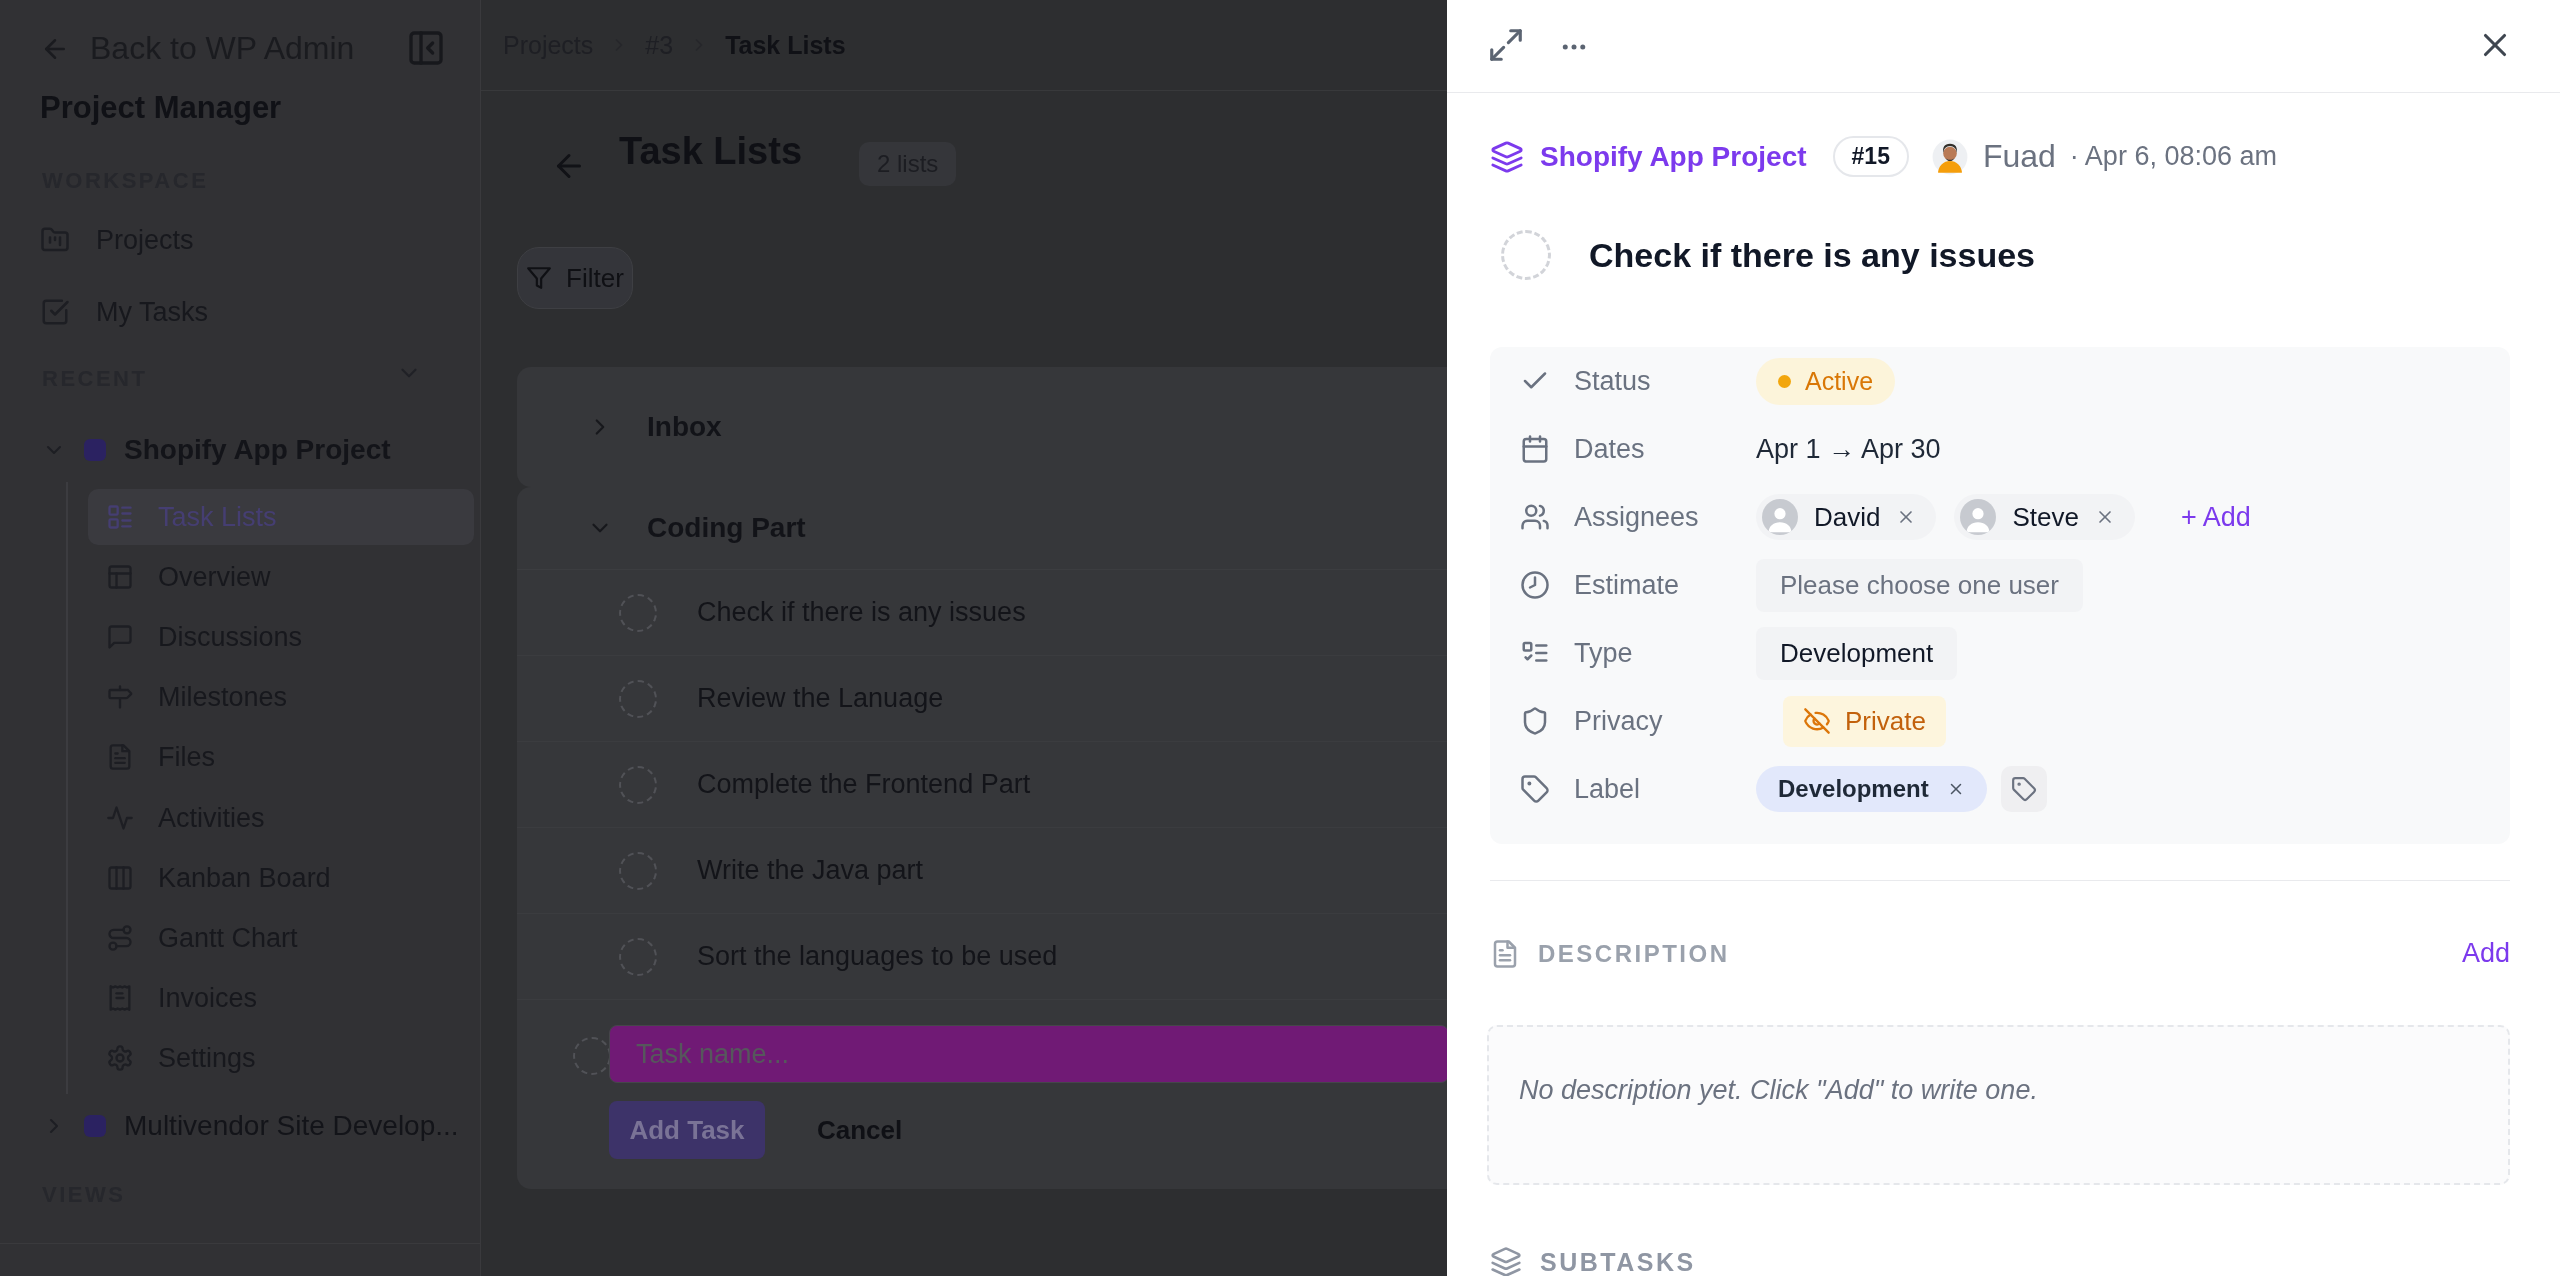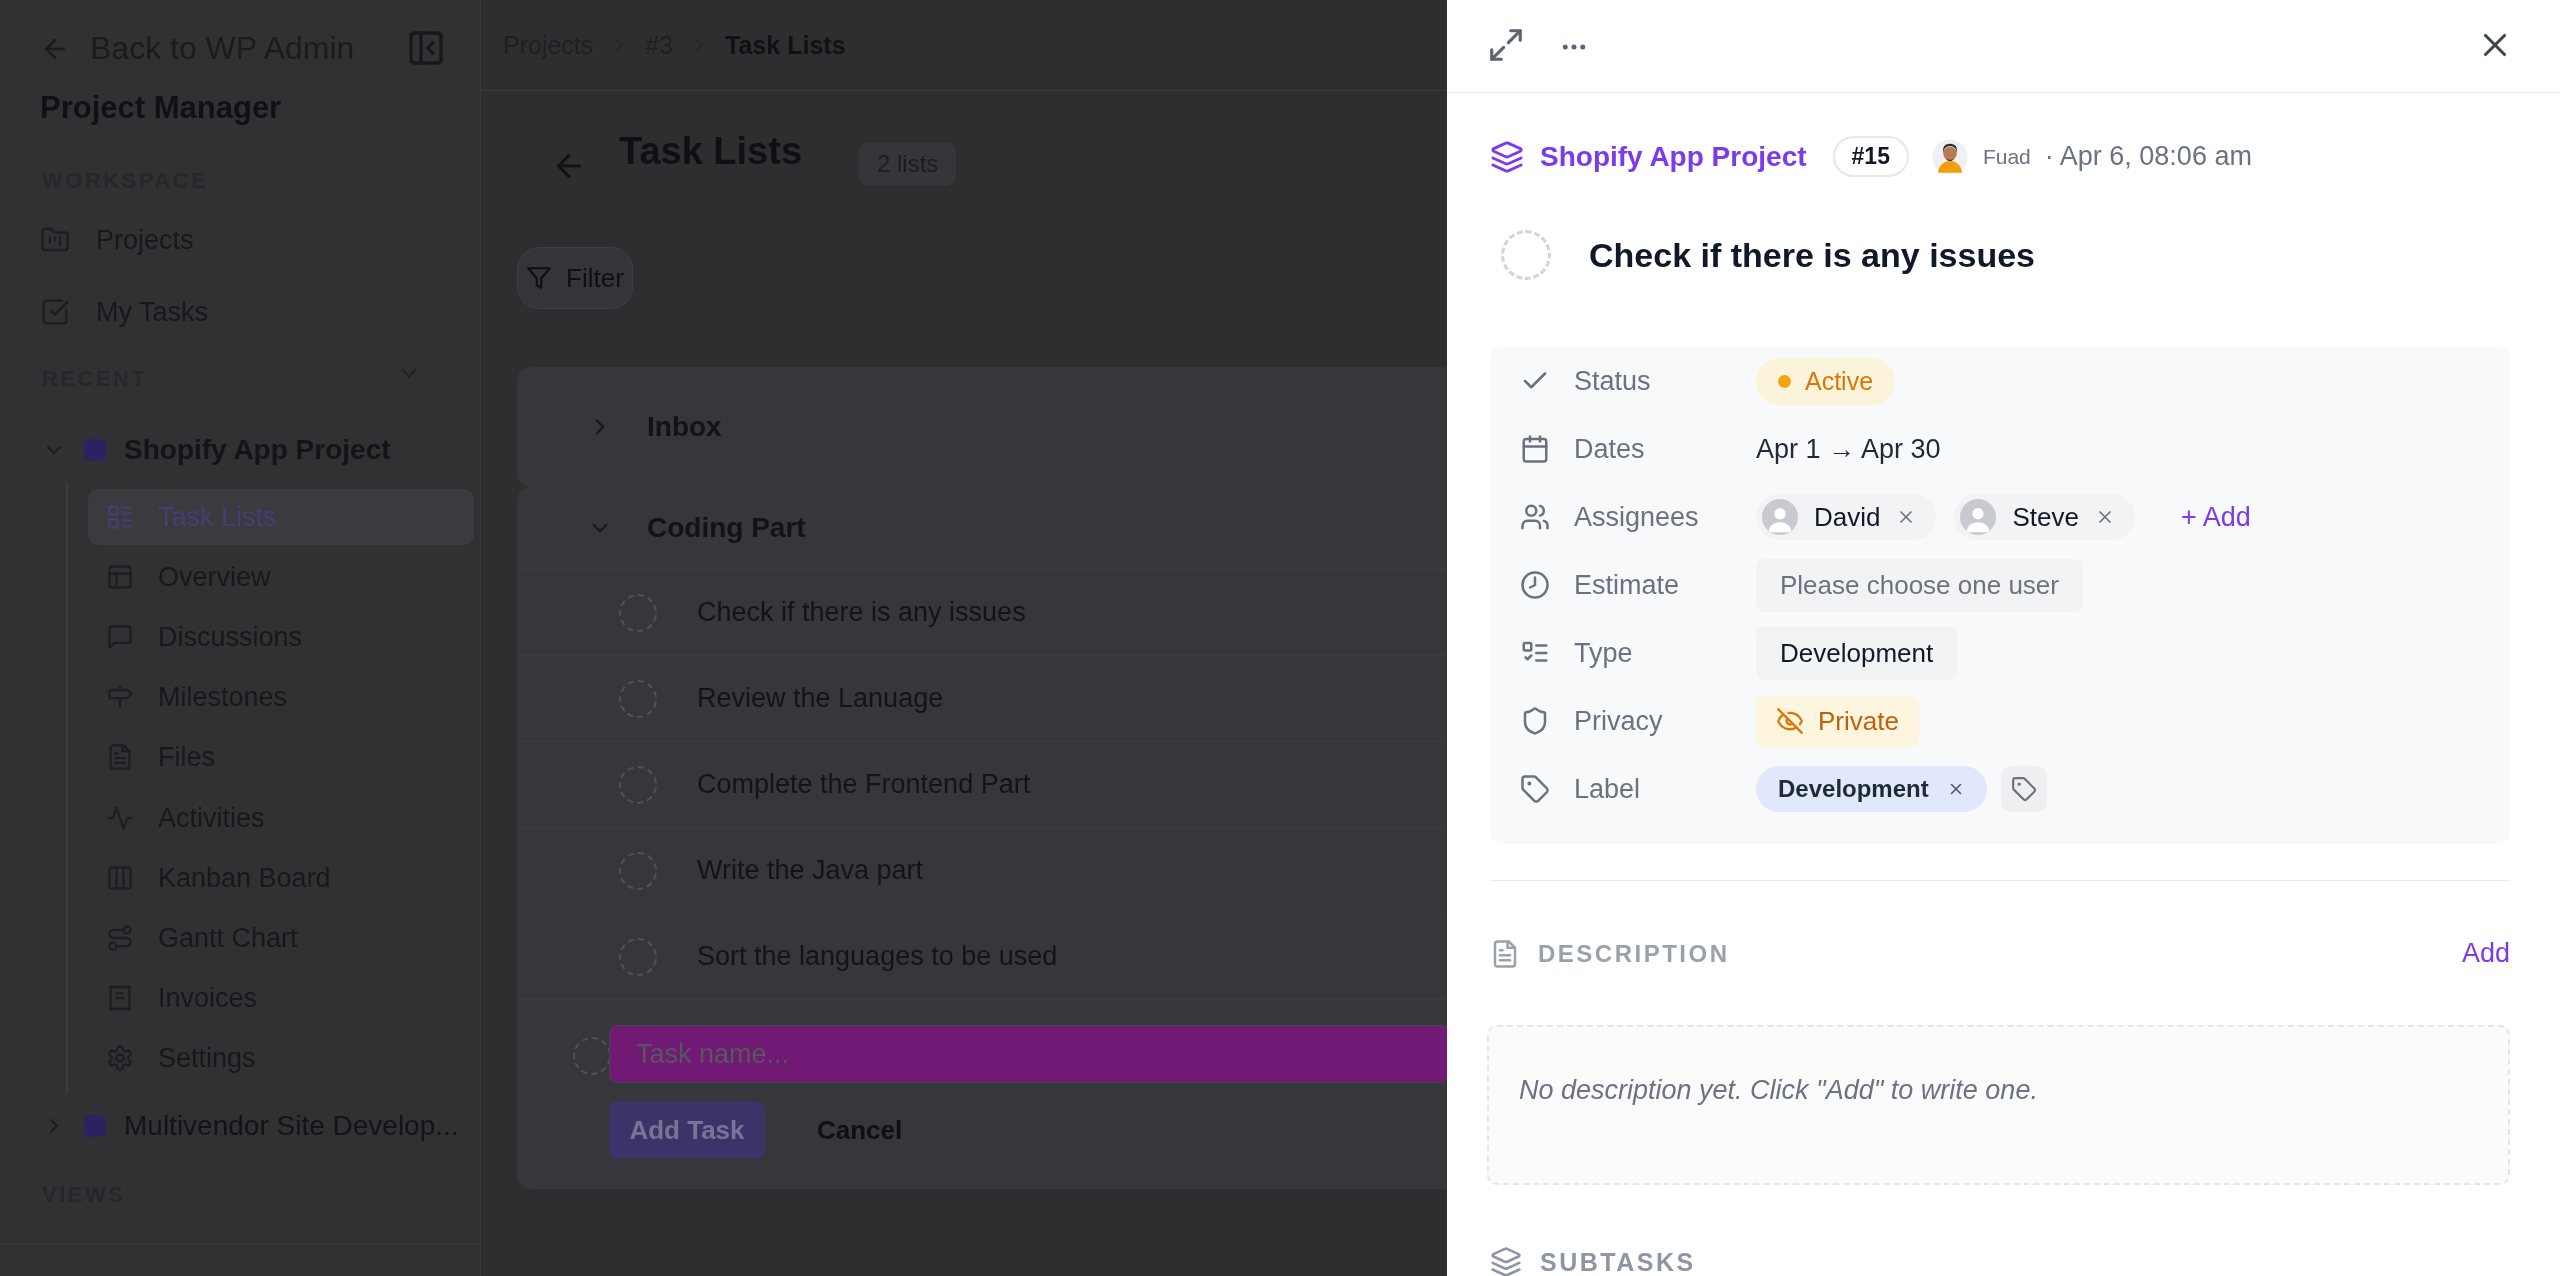--- a/index.html
+++ b/index.html
@@ -50,41 +50,41 @@
   
   .panel{position:absolute;left:1447px;top:0;width:1113px;height:1276px;background:#ffffff;}
   .panel-head{height:92px;border-bottom:1px solid #e9eaed;position:relative;}
   .expand-btn{position:absolute;left:40px;top:26px;color:#5b6472;}
   .more-btn{position:absolute;left:112px;top:32px;color:#5b6472;}
   .close-btn{position:absolute;right:46px;top:26px;color:#3f4650;}
   .meta-row{position:absolute;left:43px;top:136px;display:flex;align-items:center;}
   .proj-link{display:flex;align-items:center;gap:16px;color:#7c3aed;font-size:28px;font-weight:600;}
   .num-pill{margin-left:26px;border:2px solid #e5e7eb;border-radius:999px;padding:5px 17px;font-size:23px;font-weight:700;color:#111827;}
   .meta-avatar{margin-left:22px;}
-  .meta-author{margin-left:14px;font-size:21px;color:#6b7280;}
+  .meta-author{margin-left:14px;font-size:32px;color:#6b7280;}
   .meta-date{margin-left:14px;font-size:27px;color:#6b7280;}
   .title-row{position:absolute;left:54px;top:230px;display:flex;align-items:center;gap:38px;}
   .title-circle{width:44px;height:44px;border:3px dashed #d2d4d9;border-radius:50%;flex:none;}
   .task-title{font-size:34px;font-weight:700;color:#111827;}
   .fields-card{position:absolute;left:43px;top:347px;width:1020px;height:497px;background:#f8f9fa;border-radius:12px;padding-top:0;}
   .frow{display:flex;align-items:center;height:68px;padding:0 30px;}
   .flabel{width:236px;display:flex;align-items:center;gap:24px;color:#6a7280;font-size:27px;flex:none;}
   .flabel .ic{color:#6a7280;}
   .fvalue{display:flex;align-items:center;gap:18px;}
   .badge-active{display:inline-flex;align-items:center;gap:14px;background:#fcf4da;border-radius:999px;padding:9px 22px;font-size:25px;color:#d97706;}
   .dot{width:13px;height:13px;border-radius:50%;background:#f2a60d;}
   .dates-val{font-size:27px;color:#1f2937;}
   .achip{display:inline-flex;align-items:center;gap:16px;background:#f2f3f5;border-radius:999px;padding:5px 20px 5px 6px;}
   .chip-avatar{width:36px;height:36px;border-radius:50%;background:#c7cad0;overflow:hidden;display:flex;align-items:flex-end;justify-content:center;color:#ffffff;}
   .achip .nm{font-size:26px;color:#111827;}
   .achip .x{color:#6b7280;}
   .add-link{margin-left:28px;font-size:27px;color:#7c3aed;}
   .pill-gray{background:#f2f3f5;border-radius:8px;padding:11px 24px;font-size:26px;color:#6b7280;}
   .pill-dark{background:#f2f3f5;border-radius:8px;padding:11px 24px;font-size:26px;color:#111827;}
-  .pill-privacy{display:inline-flex;align-items:center;gap:14px;background:#fdf5dd;border-radius:8px;padding:10px 20px;font-size:26px;color:#c2610c;}
+  .pill-privacy{display:inline-flex;align-items:center;gap:14px;background:#fdf5dd;border-radius:8px;padding:10px 20px;font-size:26px;color:#c2610c;margin-left:27px;}
   .pill-privacy .ic{color:#dc7609;}
   .label-chip{display:inline-flex;align-items:center;gap:18px;background:#e2e8fb;border-radius:999px;padding:9px 22px;font-size:24px;font-weight:700;color:#1f2937;}
   .label-chip .x{color:#4b5563;}
   .tag-btn{width:46px;height:46px;background:#efeff1;border-radius:10px;display:flex;align-items:center;justify-content:center;color:#6b7280;}
   .panel-divider{position:absolute;left:43px;right:50px;top:880px;height:1px;background:#e9eaed;}
   .desc-head{position:absolute;left:43px;right:50px;top:938px;display:flex;align-items:center;}
   .desc-head .ttl{margin-left:18px;font-size:24px;font-weight:700;letter-spacing:2.5px;color:#9aa1ac;}
   .desc-head .sp{flex:1;}
   .desc-add{font-size:27px;color:#7c3aed;}
   .desc-box{position:absolute;left:40px;top:1025px;width:1023px;height:160px;box-sizing:border-box;background:#fbfbfc;border:2px dashed #e5e7eb;border-radius:10px;}

